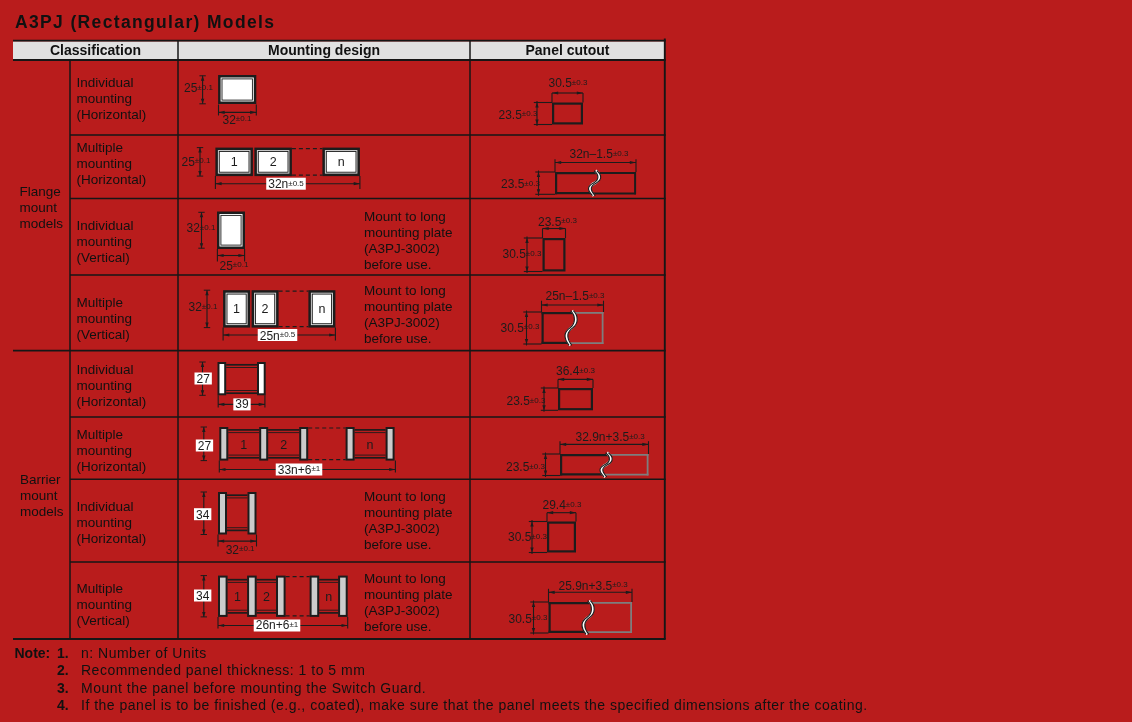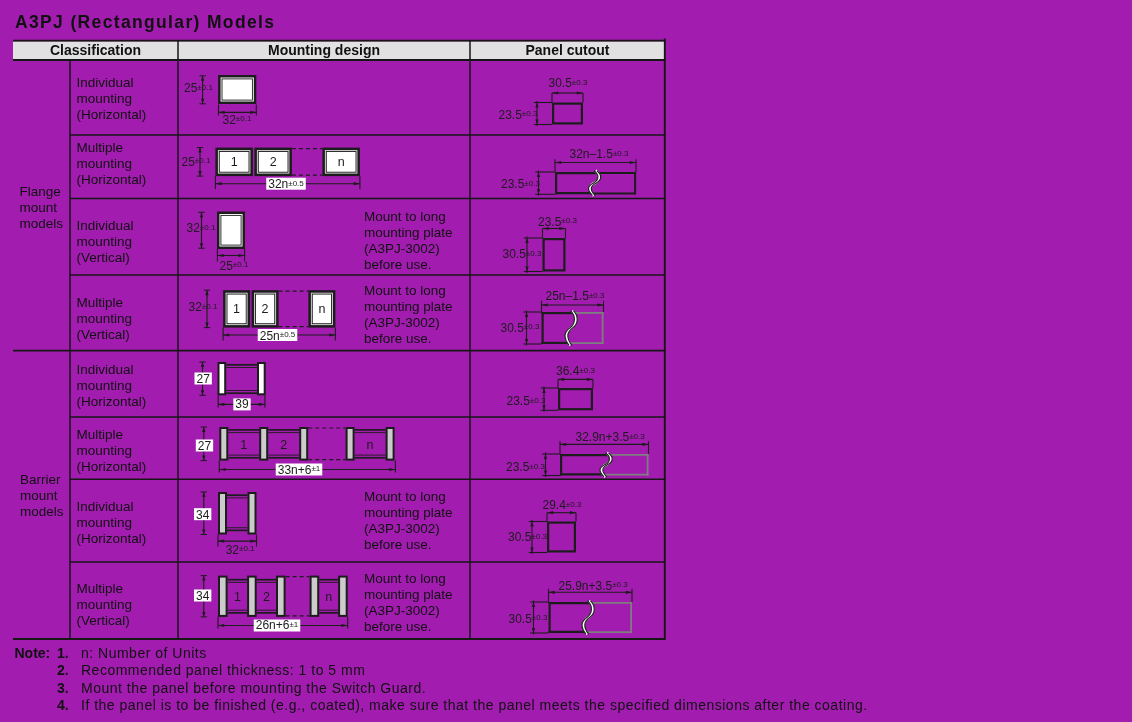--- a/index.html
+++ b/index.html
@@ -1,16 +1,16 @@
 <!DOCTYPE html>
 <html><head>
 <meta charset="utf-8">
 <style>
 html,body{margin:0;padding:0;background:#fff;}
-#page{position:relative;width:1132px;height:722px;background:#a21caf;overflow:hidden;text-align:right;}
+#page{position:relative;width:1132px;height:722px;background:#b91c1c;overflow:hidden;text-align:right;}
 svg{position:absolute;left:0;top:0;}
 svg text{font-family:"Liberation Sans",sans-serif;}
 </style>
 </head>
 <body>
 <div id="page">
 <svg width="1132" height="722" viewBox="0 0 1132 722">
 <rect x="13" y="41.4" width="652" height="18.2" fill="#e1e1e1" stroke="none" stroke-width="0"></rect>
 <line x1="13" y1="40.6" x2="665.7" y2="40.6" stroke="#161616" stroke-width="1.9"></line>
 <line x1="13" y1="60.0" x2="665.7" y2="60.0" stroke="#161616" stroke-width="1.9"></line>

